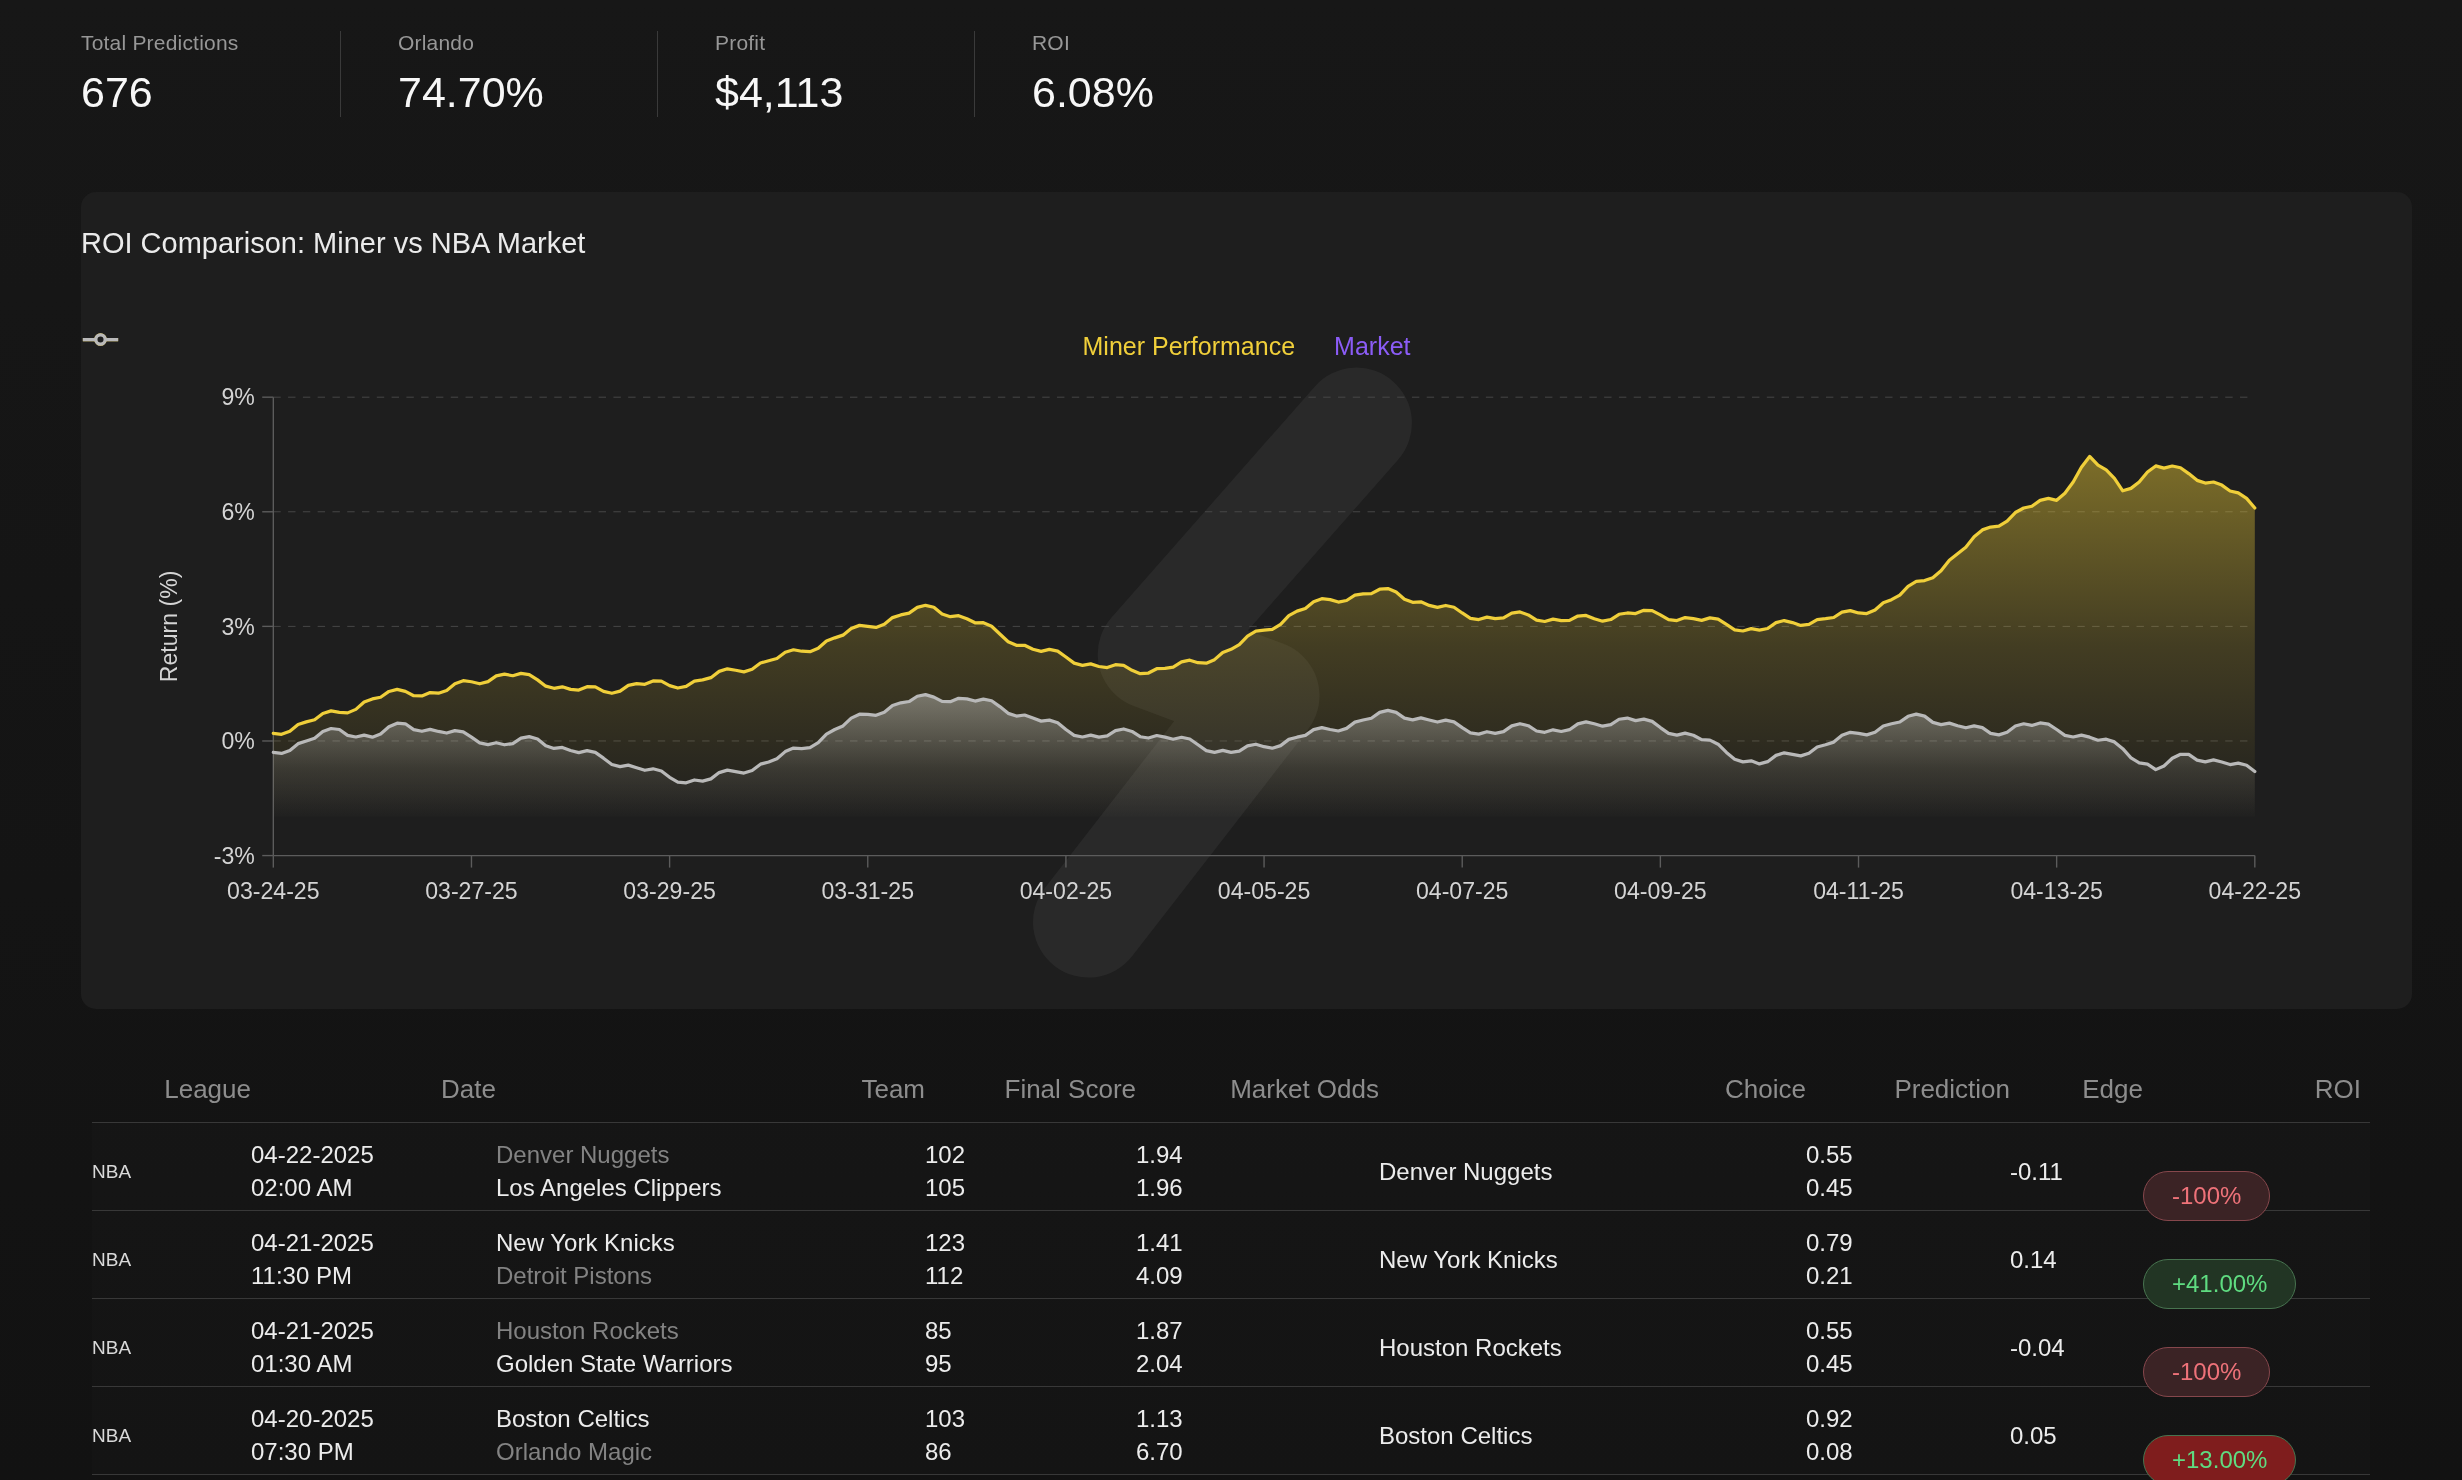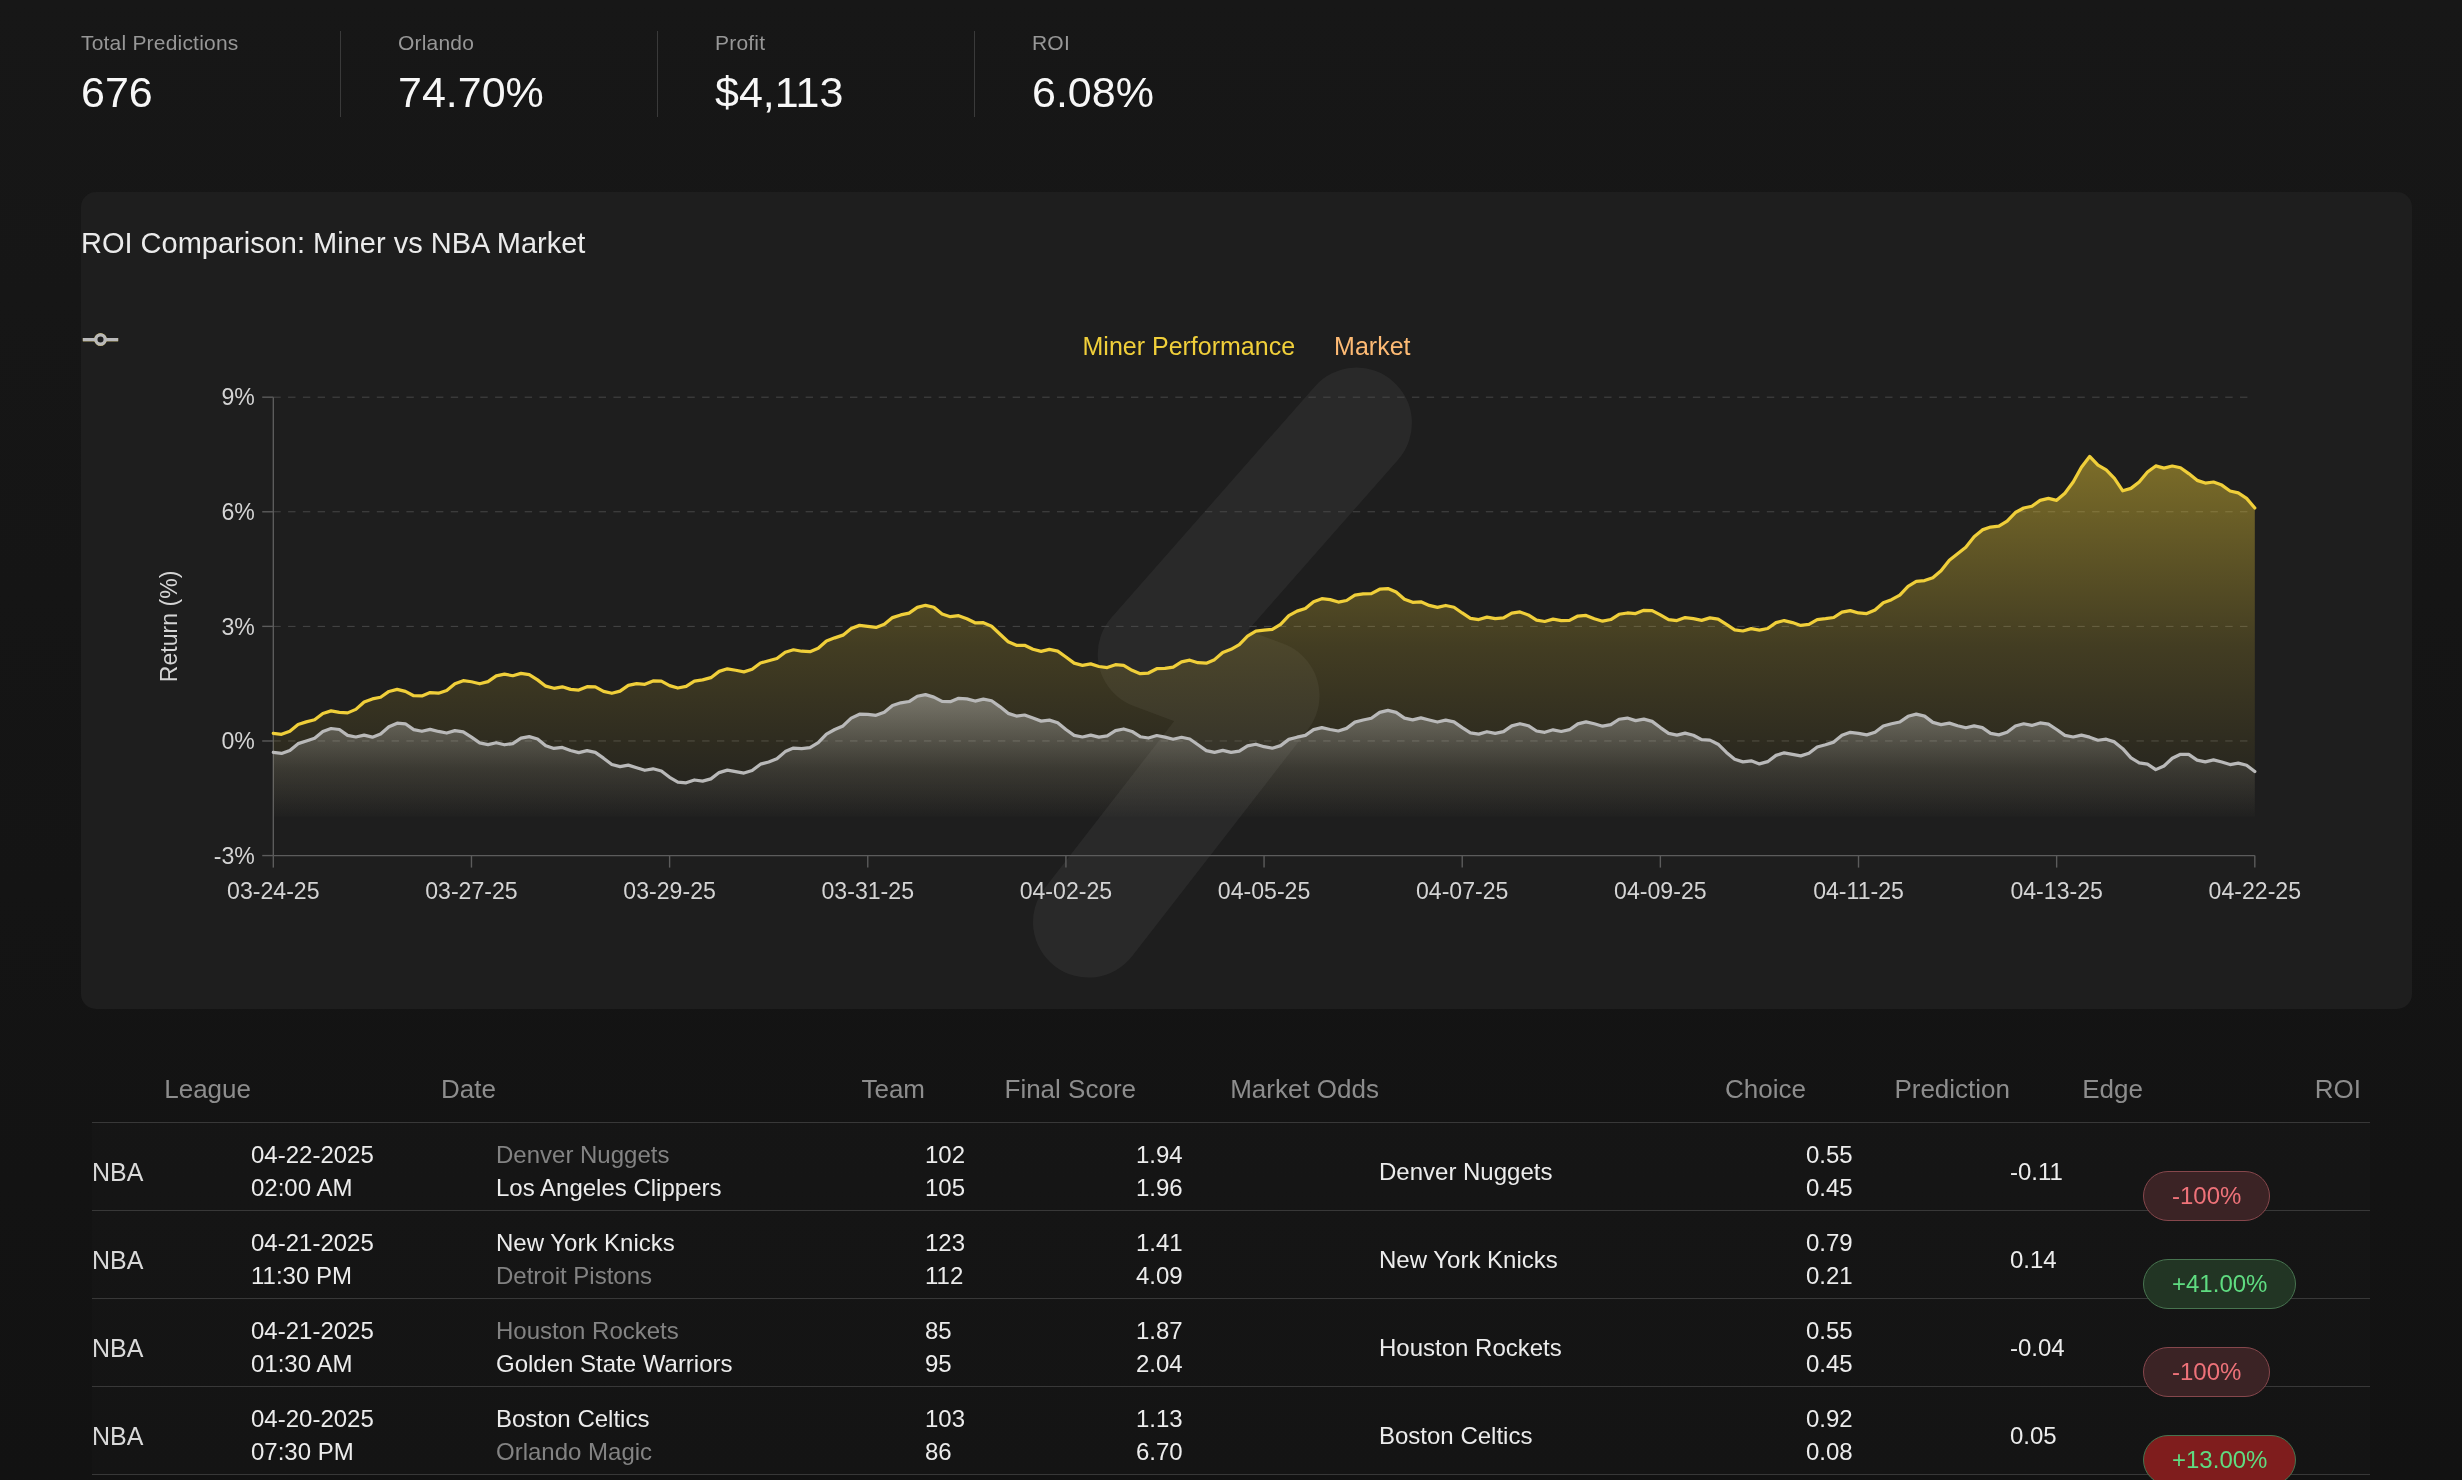--- a/index.html
+++ b/index.html
@@ -24,21 +24,21 @@
   .legend{position:absolute;left:0;top:140px;width:100%;display:flex;
     justify-content:center;gap:39px;font-size:25px;align-items:center;}
   .legend-item{display:flex;align-items:center;gap:11px;cursor:pointer;}
   
   .table{position:absolute;left:92px;top:1074px;width:2278px;font-size:24px;}
   .grid{display:grid;grid-template-columns:159px 245px 429px 211px 243px 427px 204px 133px 218px;}
   .thead{height:48px;color:#8d8d8d;font-size:26px;align-items:start;text-align:right;}
   .trow{height:87px;border-top:0.9px solid #383838;align-items:center;background:rgba(255,255,255,0.012);}
   .trow:last-child{border-bottom:0.9px solid #383838;}
   .cell{color:#ececec;}
-  .league{color:#d9d9d9;font-size:25px;}
+  .league{color:#d9d9d9;font-size:19px;}
   .lines{display:flex;flex-direction:column;justify-content:center;gap:4.6px;line-height:1.2;}
   .dim{color:#838383;}
   .pill{display:inline-block;padding:12px 28px;border-radius:37px;font-size:24px;line-height:1;margin-top:48px;}
 </style>
 </head>
 <body>
 
 <div class="stats">
   <div class="stat">
     <div class="stat-label">Total Predictions</div>
@@ -124,21 +124,21 @@
           <line x1="2" y1="8" x2="40" y2="8" stroke="#f0cf3a" stroke-width="3.5"></line>
           <circle cx="21" cy="8" r="5" fill="#1e1e1e" stroke="#f0cf3a" stroke-width="3.5"></circle>
         </svg>
         <span class="legend-label" style="color:#f0cf3a">Miner Performance</span>
       </div>
       <div class="legend-item">
         <svg width="39" height="15" viewBox="0 0 42 16">
           <line x1="2" y1="8" x2="40" y2="8" stroke="#b9b9b9" stroke-width="3.5"></line>
           <circle cx="21" cy="8" r="5" fill="#1e1e1e" stroke="#b9b9b9" stroke-width="3.5"></circle>
         </svg>
-        <span class="legend-label" style="color:#fdba74">Market</span>
+        <span class="legend-label" style="color:#8b5cf6">Market</span>
       </div>
     </div>
 </div>
 
 <div class="table">
   <div class="thead grid">
     <div>League</div>
     <div>Date</div>
     <div>Team</div>
     <div>Final Score</div>

